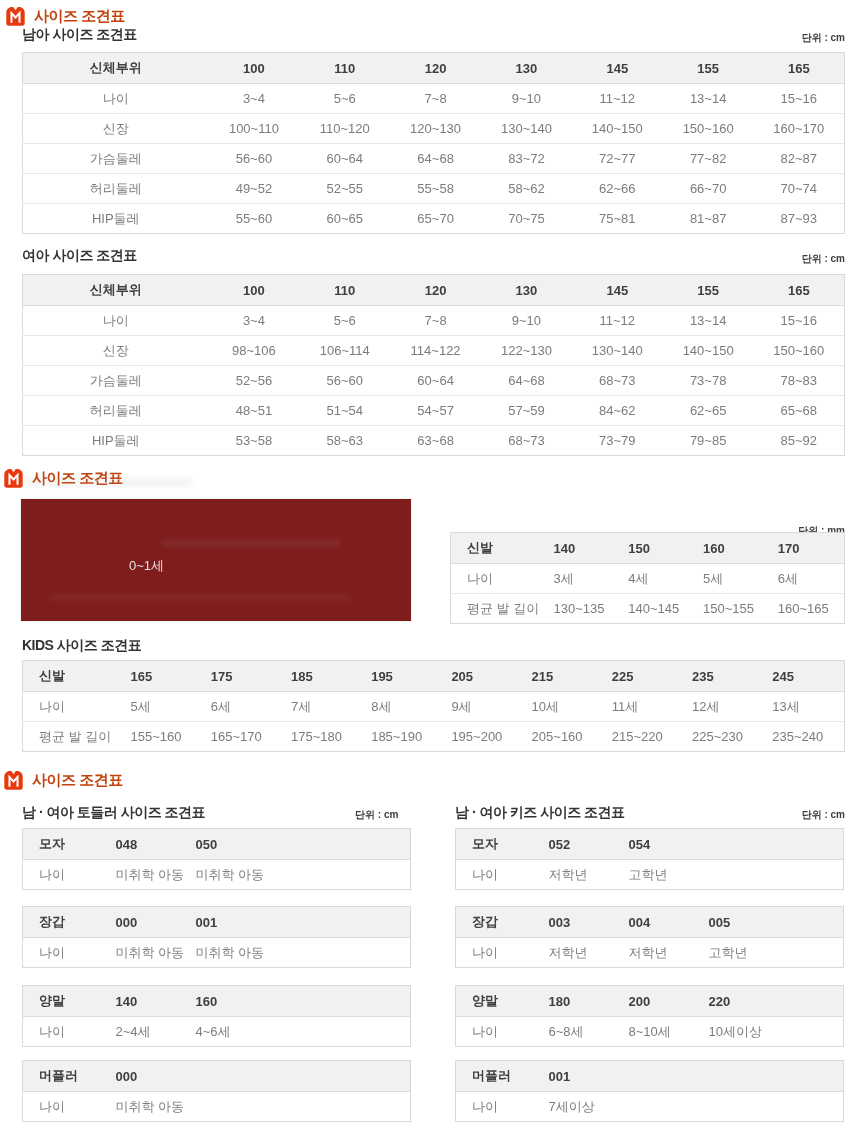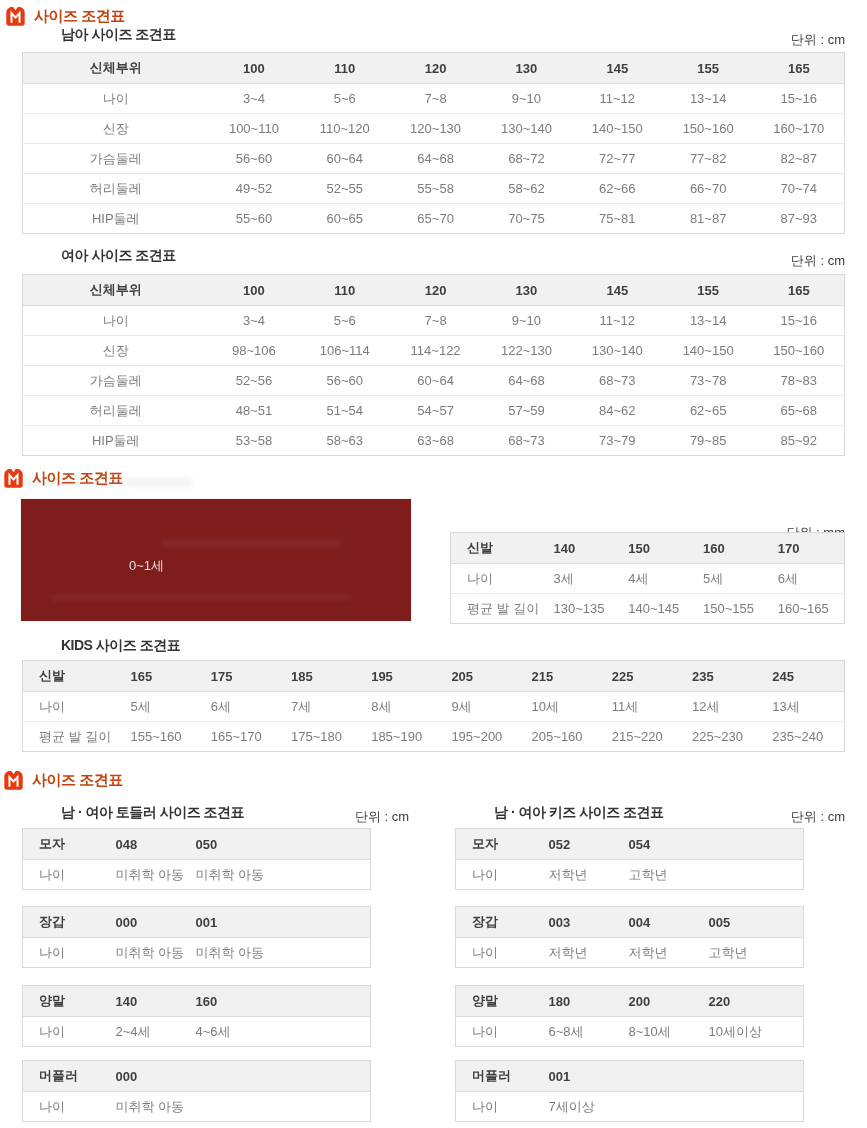--- a/index.html
+++ b/index.html
@@ -9,22 +9,22 @@
     font-family: "Liberation Sans", "DejaVu Sans", sans-serif;
     position: relative;
     color:#333;
   }
   .page { position: relative; width: 867px; height: 1128px; overflow: hidden; }
 
   .sec-header { position:absolute; display:flex; align-items:center; gap:7px; }
   .sec-header .logo { width:23px; height:23px; display:block; }
   .sec-header .sec-title { color:#c2410c; font-size:15px; font-weight:bold; letter-spacing:-0.5px; }
 
-  .sub-title { position:absolute; font-size:14px; font-weight:bold; color:#333; letter-spacing:-0.5px;margin-left:39px; }
-  .unit { position:absolute; font-size:13px; font-weight:normal; color:#3d3d3d; }
+  .sub-title { position:absolute; font-size:14px; font-weight:bold; color:#333; letter-spacing:-0.5px; }
+  .unit { position:absolute; font-size:10px; font-weight:bold; color:#3d3d3d; }
 
   table.tbl {
     position:absolute; border-collapse:collapse; table-layout:fixed;
     border:1px solid #d9d9d9; font-size:13px; background:#7dd3fc;
   }
   .tbl th {
     background:#f1f1f1; font-weight:bold; color:#3f3f3f;
     height:31px; border-bottom:1px solid #dcdcdc; font-size:13px;
   }
   .tbl td {
@@ -38,21 +38,21 @@
   .left-vals th, .left-vals td { text-align:left; padding-left:8px; }
   .left-vals th:first-child, .left-vals td:first-child { padding-left:16px; }
 
   
   .big { width:823px; }
   .big th:first-child { width:186px; }
   .toddler-tbl { width:395px; }
   .toddler-tbl th:first-child { width:95px; }
   .kids-tbl { width:823px; }
   .kids-tbl th:first-child { width:100px; }
-  .small-tbl { width:349px; }
+  .small-tbl { width:389px; }
   .small-tbl th:first-child { width:85px; }
   .small-tbl th.szcol { width:80px; }
   .small-tbl th.filler, .small-tbl td.filler { width:auto; }
 
   
   .ghost {
     position:absolute; left:20px; top:498px; width:392px; height:124px;
     border:1px solid #f3f3f3; background:#7f1d1d;
   }
   .ghost .ghost-text {
@@ -121,21 +121,21 @@
           <td>130~140</td>
           <td>140~150</td>
           <td>150~160</td>
           <td>160~170</td>
         </tr>
         <tr>
           <td>가슴둘레</td>
           <td>56~60</td>
           <td>60~64</td>
           <td>64~68</td>
-          <td>68~72</td>
+          <td>83~72</td>
           <td>72~77</td>
           <td>77~82</td>
           <td>82~87</td>
         </tr>
         <tr>
           <td>허리둘레</td>
           <td>49~52</td>
           <td>52~55</td>
           <td>55~58</td>
           <td>58~62</td>

